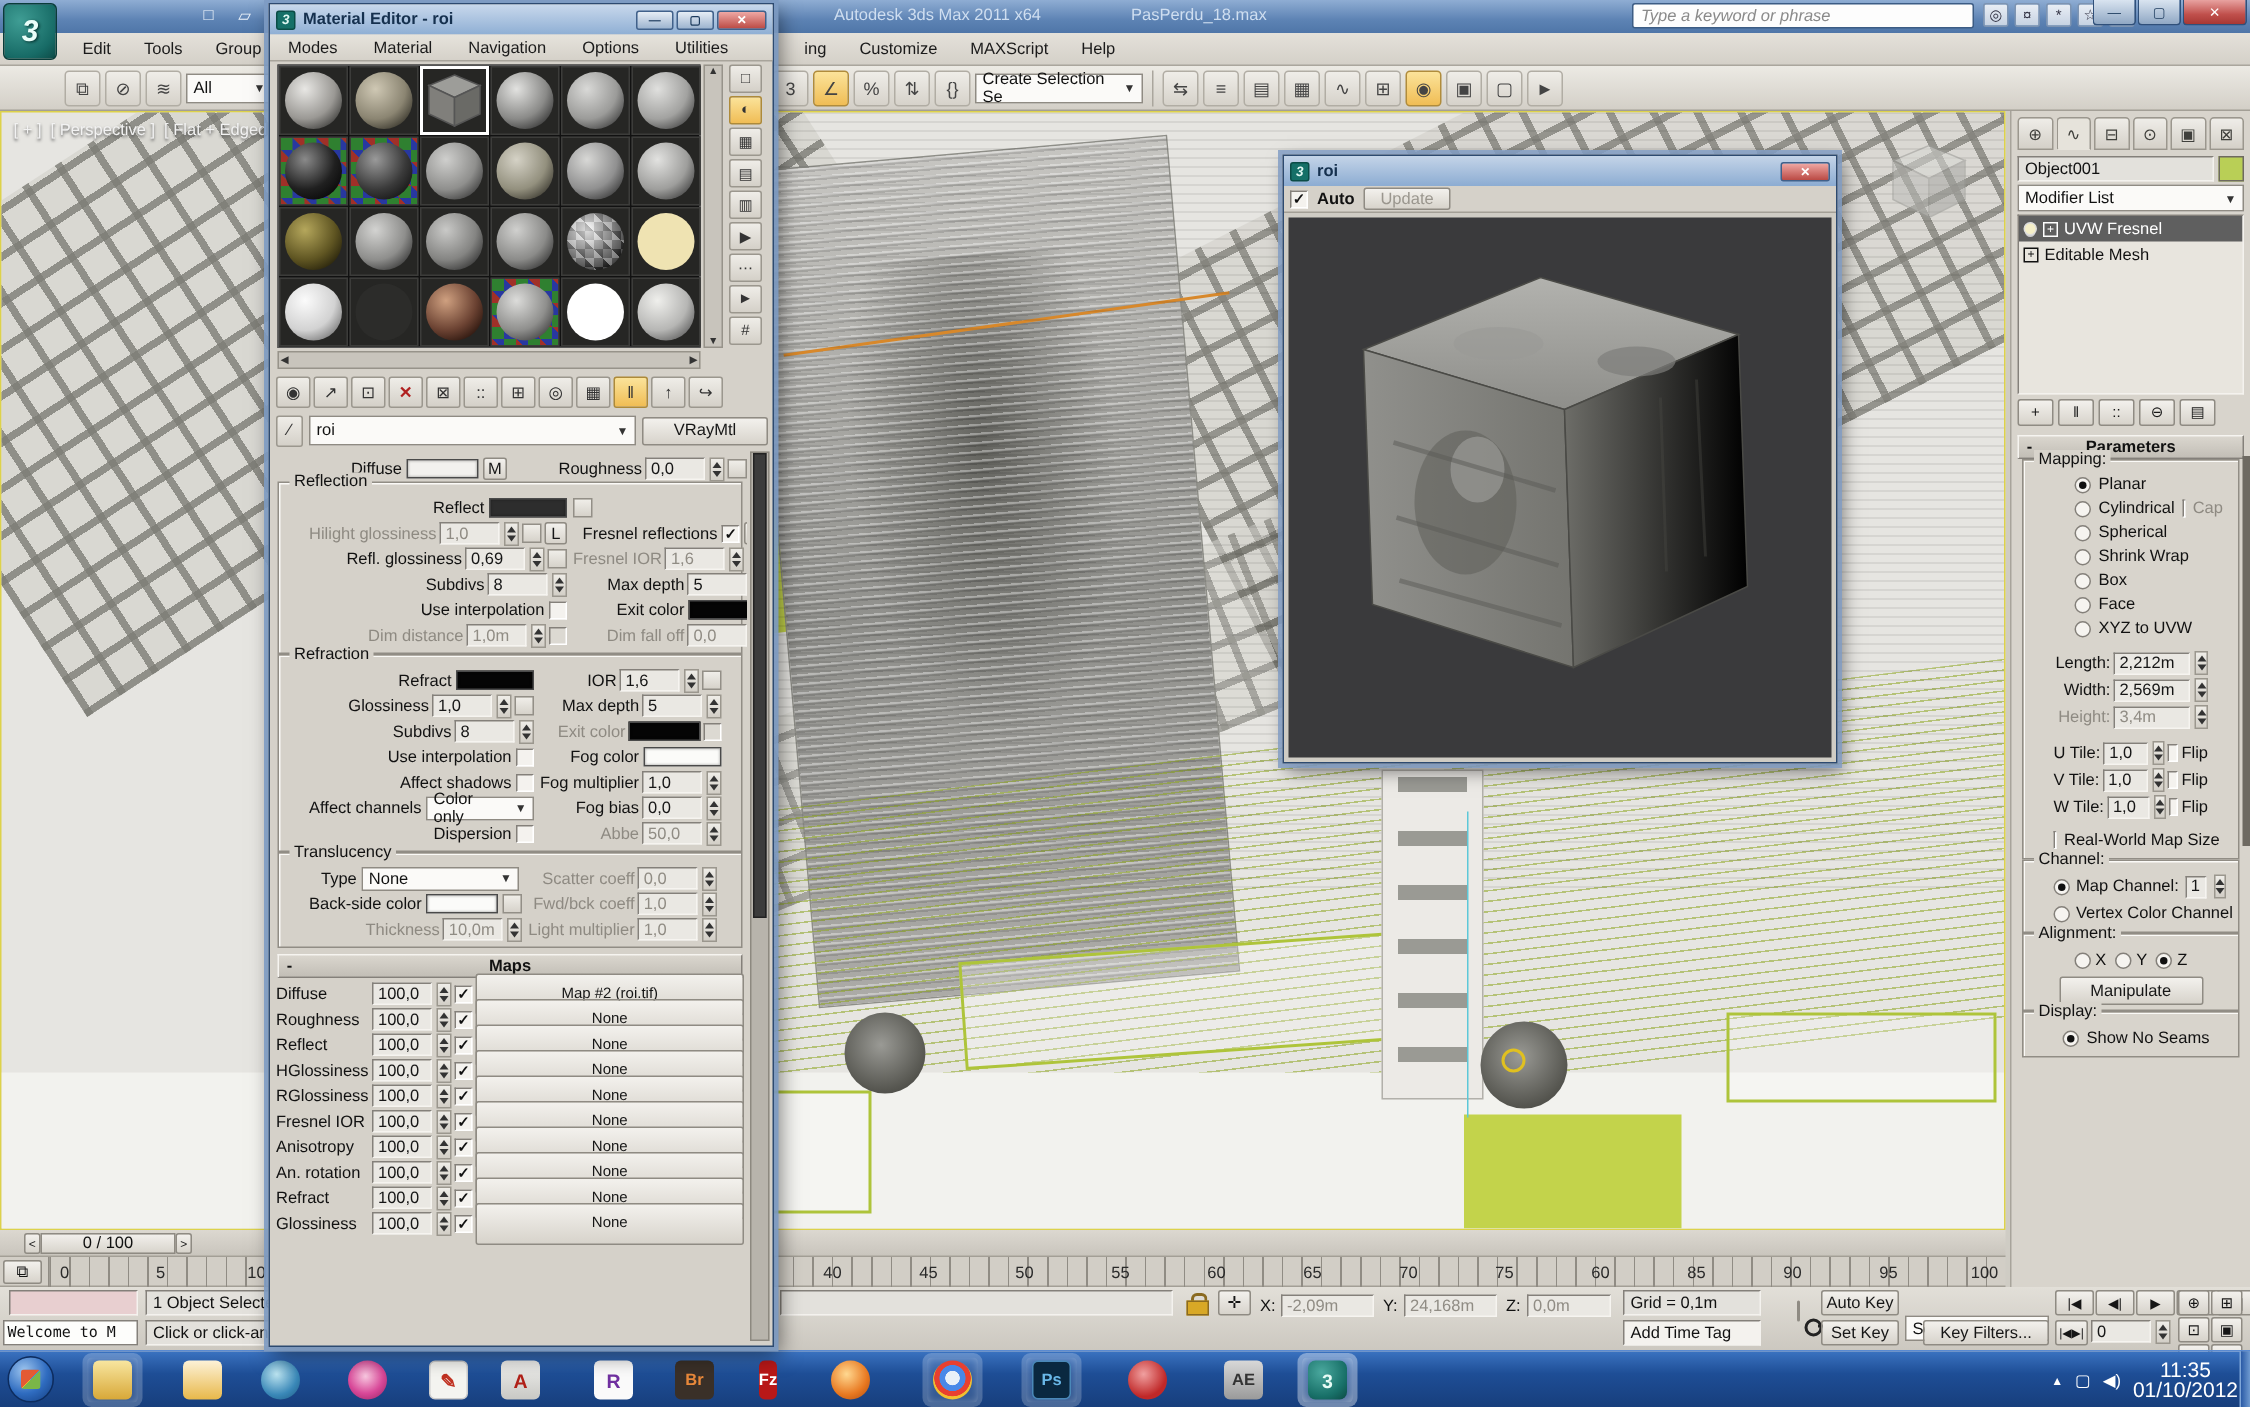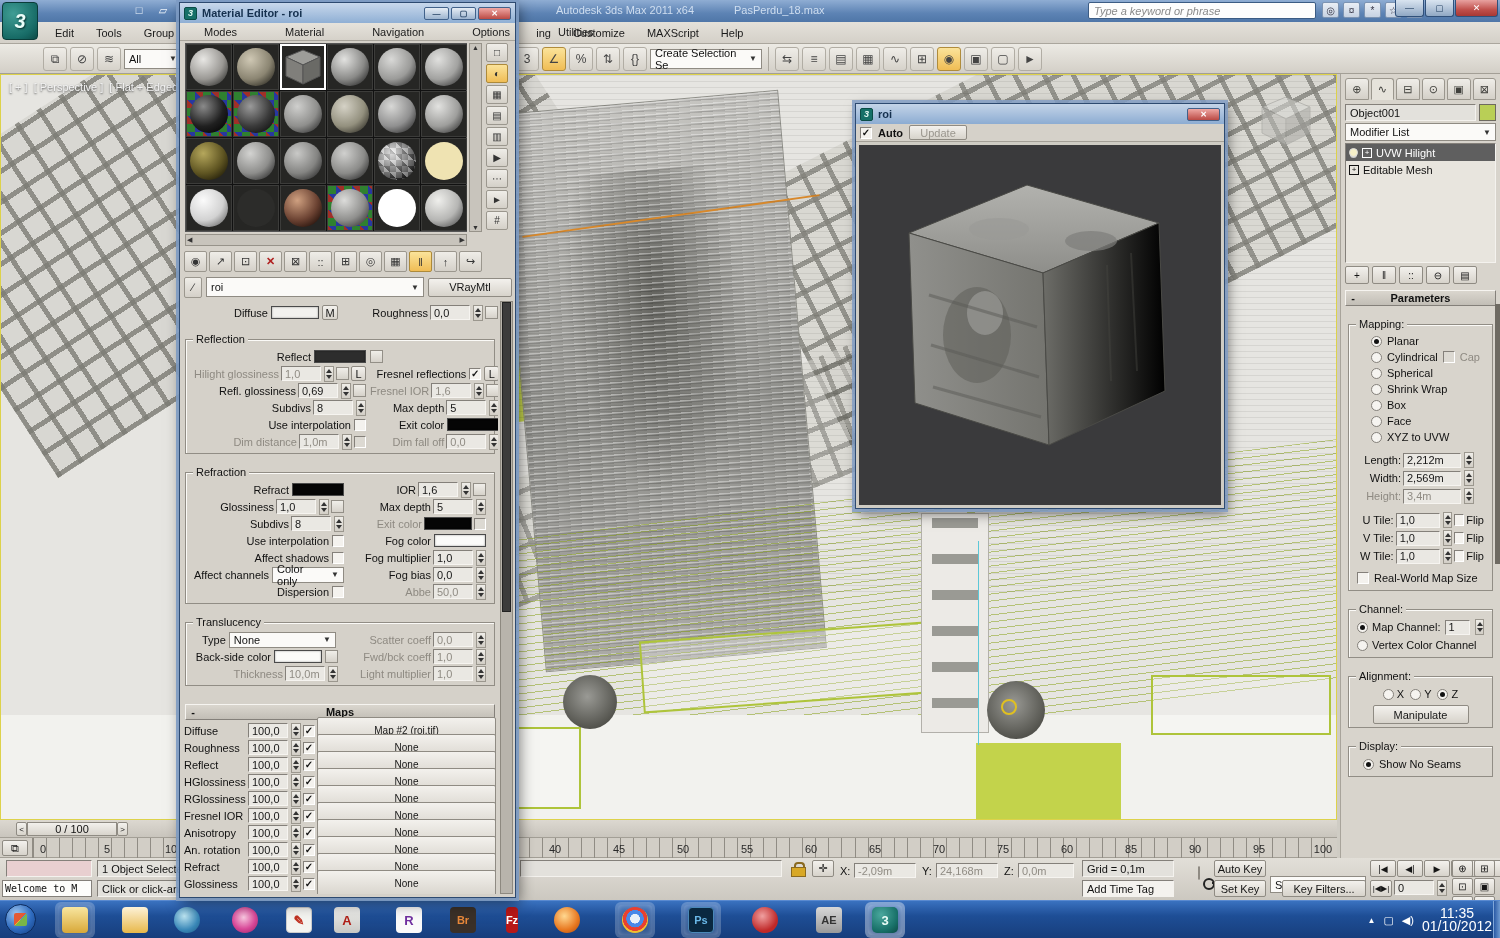--- a/index.html
+++ b/index.html
@@ -5,21 +5,21 @@
   *{box-sizing:border-box;margin:0;padding:0}
   body{font-family:"Liberation Sans",sans-serif;font-size:11px;color:#111;background:#000}
   #ui-root{position:relative;width:1500px;height:938px;background:#cfccc4;overflow:hidden}
   .abs{position:absolute}
   .ni{pointer-events:none}
   
   #titlebar{left:0;top:0;width:1500px;height:22px;background:linear-gradient(#8fadd3,#5d83b4 60%,#4f76a8);color:#dbe7f5}
   .qa{position:absolute;left:130px;top:2px;display:flex;gap:6px}
   .qa span{width:18px;height:16px;display:flex;align-items:center;justify-content:center;color:#eef4fb;font-size:11px}
   #app-logo{left:2px;top:2px;width:36px;height:38px;background:radial-gradient(circle at 30% 30%,#3f9d94,#176b66 70%,#0d4a46);border:1px solid #0a3c39;border-radius:4px;z-index:120;color:#eafef9;font-weight:bold;font-style:italic;font-size:20px;display:flex;align-items:center;justify-content:center;text-shadow:1px 1px 2px #05322f}
-  #win-title{left:556px;top:4px;color:#cfdef0;display:flex;gap:40px;font-size:11px}
+  #win-title{left:556px;top:4px;color:#cfdef0;display:flex;gap:60px;font-size:11px}
   #ic-search{left:1088px;top:2px;width:228px;height:17px;background:#fdfdfd;border:1px solid #3c5c84;border-radius:2px;display:flex;align-items:center;padding:0 5px;color:#8a8a8a;font-style:italic}
   #ic-icons{left:1322px;top:2px;display:flex;gap:4px}
   #ic-icons span{width:17px;height:16px;background:linear-gradient(#e9eef5,#c6d2e2);border:1px solid #7d94b2;border-radius:2px;display:flex;align-items:center;justify-content:center;color:#334;font-size:10px}
   #winbtns{right:2px;top:0;display:flex}
   .wbtn{width:29px;height:17px;border:1px solid #30507a;border-top:none;background:linear-gradient(#d9e4f0,#90a8c4);display:flex;align-items:center;justify-content:center;color:#1c3least;color:#1c3a5c;font-size:9px;border-radius:0 0 3px 3px;margin-left:1px}
   .wbtn.close{width:43px;background:linear-gradient(#e8a2a0,#c0504c 60%,#a83834);color:#fff}
   
   #menubar{left:0;top:22px;width:1500px;height:22px;background:linear-gradient(#e4e1da,#d4d0c8);border-bottom:1px solid #aaa69d;display:flex;align-items:center}
   .menu-item{padding:0 11px;height:22px;display:flex;align-items:center;color:#1a1a1a}
   #menubar .gap{width:340px}
@@ -55,36 +55,36 @@
   .cbx{width:12px;height:12px;background:#f4f2ee;border:1px solid;border-color:#84807a #fff #fff #84807a;display:inline-flex;align-items:center;justify-content:center;font-size:10px;font-weight:bold;color:#111}
   .cbx.ck::after{content:"✓"}
   .cbx.dis{background:#dcd9d2}
   .rad{width:11px;height:11px;border-radius:50%;background:#f6f4f0;border:1px solid #84807a;display:inline-block;position:relative;flex:none}
   .rad.sel::after{content:"";position:absolute;left:2px;top:2px;width:5px;height:5px;border-radius:50%;background:#111}
   .btn{background:linear-gradient(#f3f1ed,#d7d3cb);border:1px solid #8f8b83;border-radius:2px;display:inline-flex;align-items:center;justify-content:center;color:#161616}
   .btn.dis{color:#9a968e}
   .swatch{height:13px;border:1px solid #4a4a4a;display:inline-block;box-shadow:inset 0 0 2px rgba(0,0,0,.4)}
   .mini{width:13px;height:13px;background:linear-gradient(#f0eee9,#d6d2ca);border:1px solid #938f87;display:inline-block}
   .sunk{background:#e3e1dc;border:1px solid;border-color:#84807a #f4f2ee #f4f2ee #84807a;display:flex;align-items:center;padding:0 4px}
-  .grp{position:relative;border:1px solid #918d85;box-shadow:inset 1px 1px 0 #fbfaf7;margin:18px 3px;padding:8px 8px 3px}
+  .grp{position:relative;border:1px solid #918d85;box-shadow:inset 1px 1px 0 #fbfaf7;margin:0 3px;padding:8px 20px 3px}
   .grp>.glabel{position:absolute;top:-7px;left:7px;background:inherit;background:#d5d1c9;padding:0 3px}
   .prow{display:flex;align-items:center;height:17px}
   .g2{display:grid;grid-template-columns:1fr 1fr;column-gap:4px}
   .roll{height:16px;background:linear-gradient(#dad6ce,#c2beb6);border:1px solid;border-color:#f6f4f0 #84807a #84807a #f6f4f0;display:flex;align-items:center;font-weight:bold}
   .roll .minus{width:14px;text-align:center;font-weight:bold}
   .roll .rtitle{flex:1;text-align:center}
   
   #me-win{left:179px;top:2px;width:337px;height:896px;background:#d5d1c9;border:1px solid #2d4a70;box-shadow:0 0 0 3px rgba(125,155,195,.9),3px 5px 14px rgba(0,0,0,.55);z-index:60}
   #me-title{height:20px;background:linear-gradient(#c8d8ec,#8fafd4);display:flex;align-items:center;padding:0 4px;color:#15304e;font-weight:bold}
   .mini-logo{width:13px;height:13px;background:#157068;border:1px solid #0a4c46;border-radius:2px;color:#dff7f2;font-size:9px;display:inline-flex;align-items:center;justify-content:center;margin-right:5px;font-style:italic}
   #me-title .mwb{margin-left:auto;display:flex;gap:2px}
   .mwbtn{width:25px;height:13px;background:linear-gradient(#e6edf5,#9db4cf);border:1px solid #41618a;border-radius:2px;font-size:8px;display:flex;align-items:center;justify-content:center;color:#1c3a5c}
   .mwbtn.close{background:linear-gradient(#efa8a4,#bb4a44);color:#fff;width:33px}
   #me-menus{height:18px;background:linear-gradient(#e6e3dc,#d5d1c9);border-bottom:1px solid #a8a49b;display:flex;align-items:center}
-  #me-menus span{padding:0 24px}
+  #me-menus span{padding:0 12px}
   #slots{position:absolute;left:5px;top:40px;width:282px;height:189px;display:grid;grid-template-columns:repeat(6,46px);grid-auto-rows:46px;gap:1px;background:#111;border:1px solid #555}
   .slot{position:relative;background:#262624;border:1px solid #3c3c3a;overflow:hidden}
   .slot.active{border:2px solid #fff}
   .slot.rgbbg{background-image:linear-gradient(45deg,#a03028 25%,transparent 25%,transparent 75%,#a03028 75%),linear-gradient(45deg,#2838a0 25%,#2f8030 25%,#2f8030 75%,#2838a0 75%);background-size:16px 16px;background-position:0 0,8px 8px}
   .ball{position:absolute;left:3px;top:3px;width:38px;height:38px;border-radius:50%}
   .ball.checker{background-image:radial-gradient(circle at 35% 30%,rgba(255,255,255,.75),rgba(0,0,0,.55) 85%),linear-gradient(45deg,#141414 25%,transparent 25%,transparent 75%,#141414 75%),linear-gradient(45deg,#ededed 25%,#787878 25%,#787878 75%,#ededed 75%);background-size:100% 100%,12px 12px,12px 12px;background-position:0 0,0 0,6px 6px}
   #slots-vscroll{position:absolute;left:289px;top:40px;width:13px;height:189px;background:#c8c4bc;border:1px solid #97938a;display:flex;flex-direction:column;justify-content:space-between;align-items:center;font-size:7px;color:#333}
   #slots-hscroll{position:absolute;left:5px;top:231px;width:282px;height:12px;background:#c8c4bc;border:1px solid #97938a;display:flex;justify-content:space-between;align-items:center;font-size:7px;color:#333;padding:0 1px}
   #me-strip{position:absolute;left:306px;top:40px;width:24px;display:flex;flex-direction:column;gap:2px}
   .sico{width:22px;height:19px;background:linear-gradient(#efede8,#d4d0c8);border:1px solid #9b978e;border-radius:2px;display:flex;align-items:center;justify-content:center;font-size:10px;color:#333}
@@ -298,21 +298,21 @@
       <div id="objcolor"></div>
     </div>
     <div id="modlist" class="dd">
         <span>Modifier List</span>
         <span class="arr">▼</span>
       </div>
     <div id="stack">
         <div class="stackrow sel">
           <span class="bulb"></span>
           <span class="expbox">+</span>
-          <span>UVW Hilight</span>
+          <span>UVW Fresnel</span>
         </div>
         <div class="stackrow">
           <span class="expbox">+</span>
           <span>Editable Mesh</span>
         </div>
       </div>
     <div id="stackbtns">
         <span class="btn">+</span>
         <span class="btn">‖</span>
         <span class="btn">::</span>

